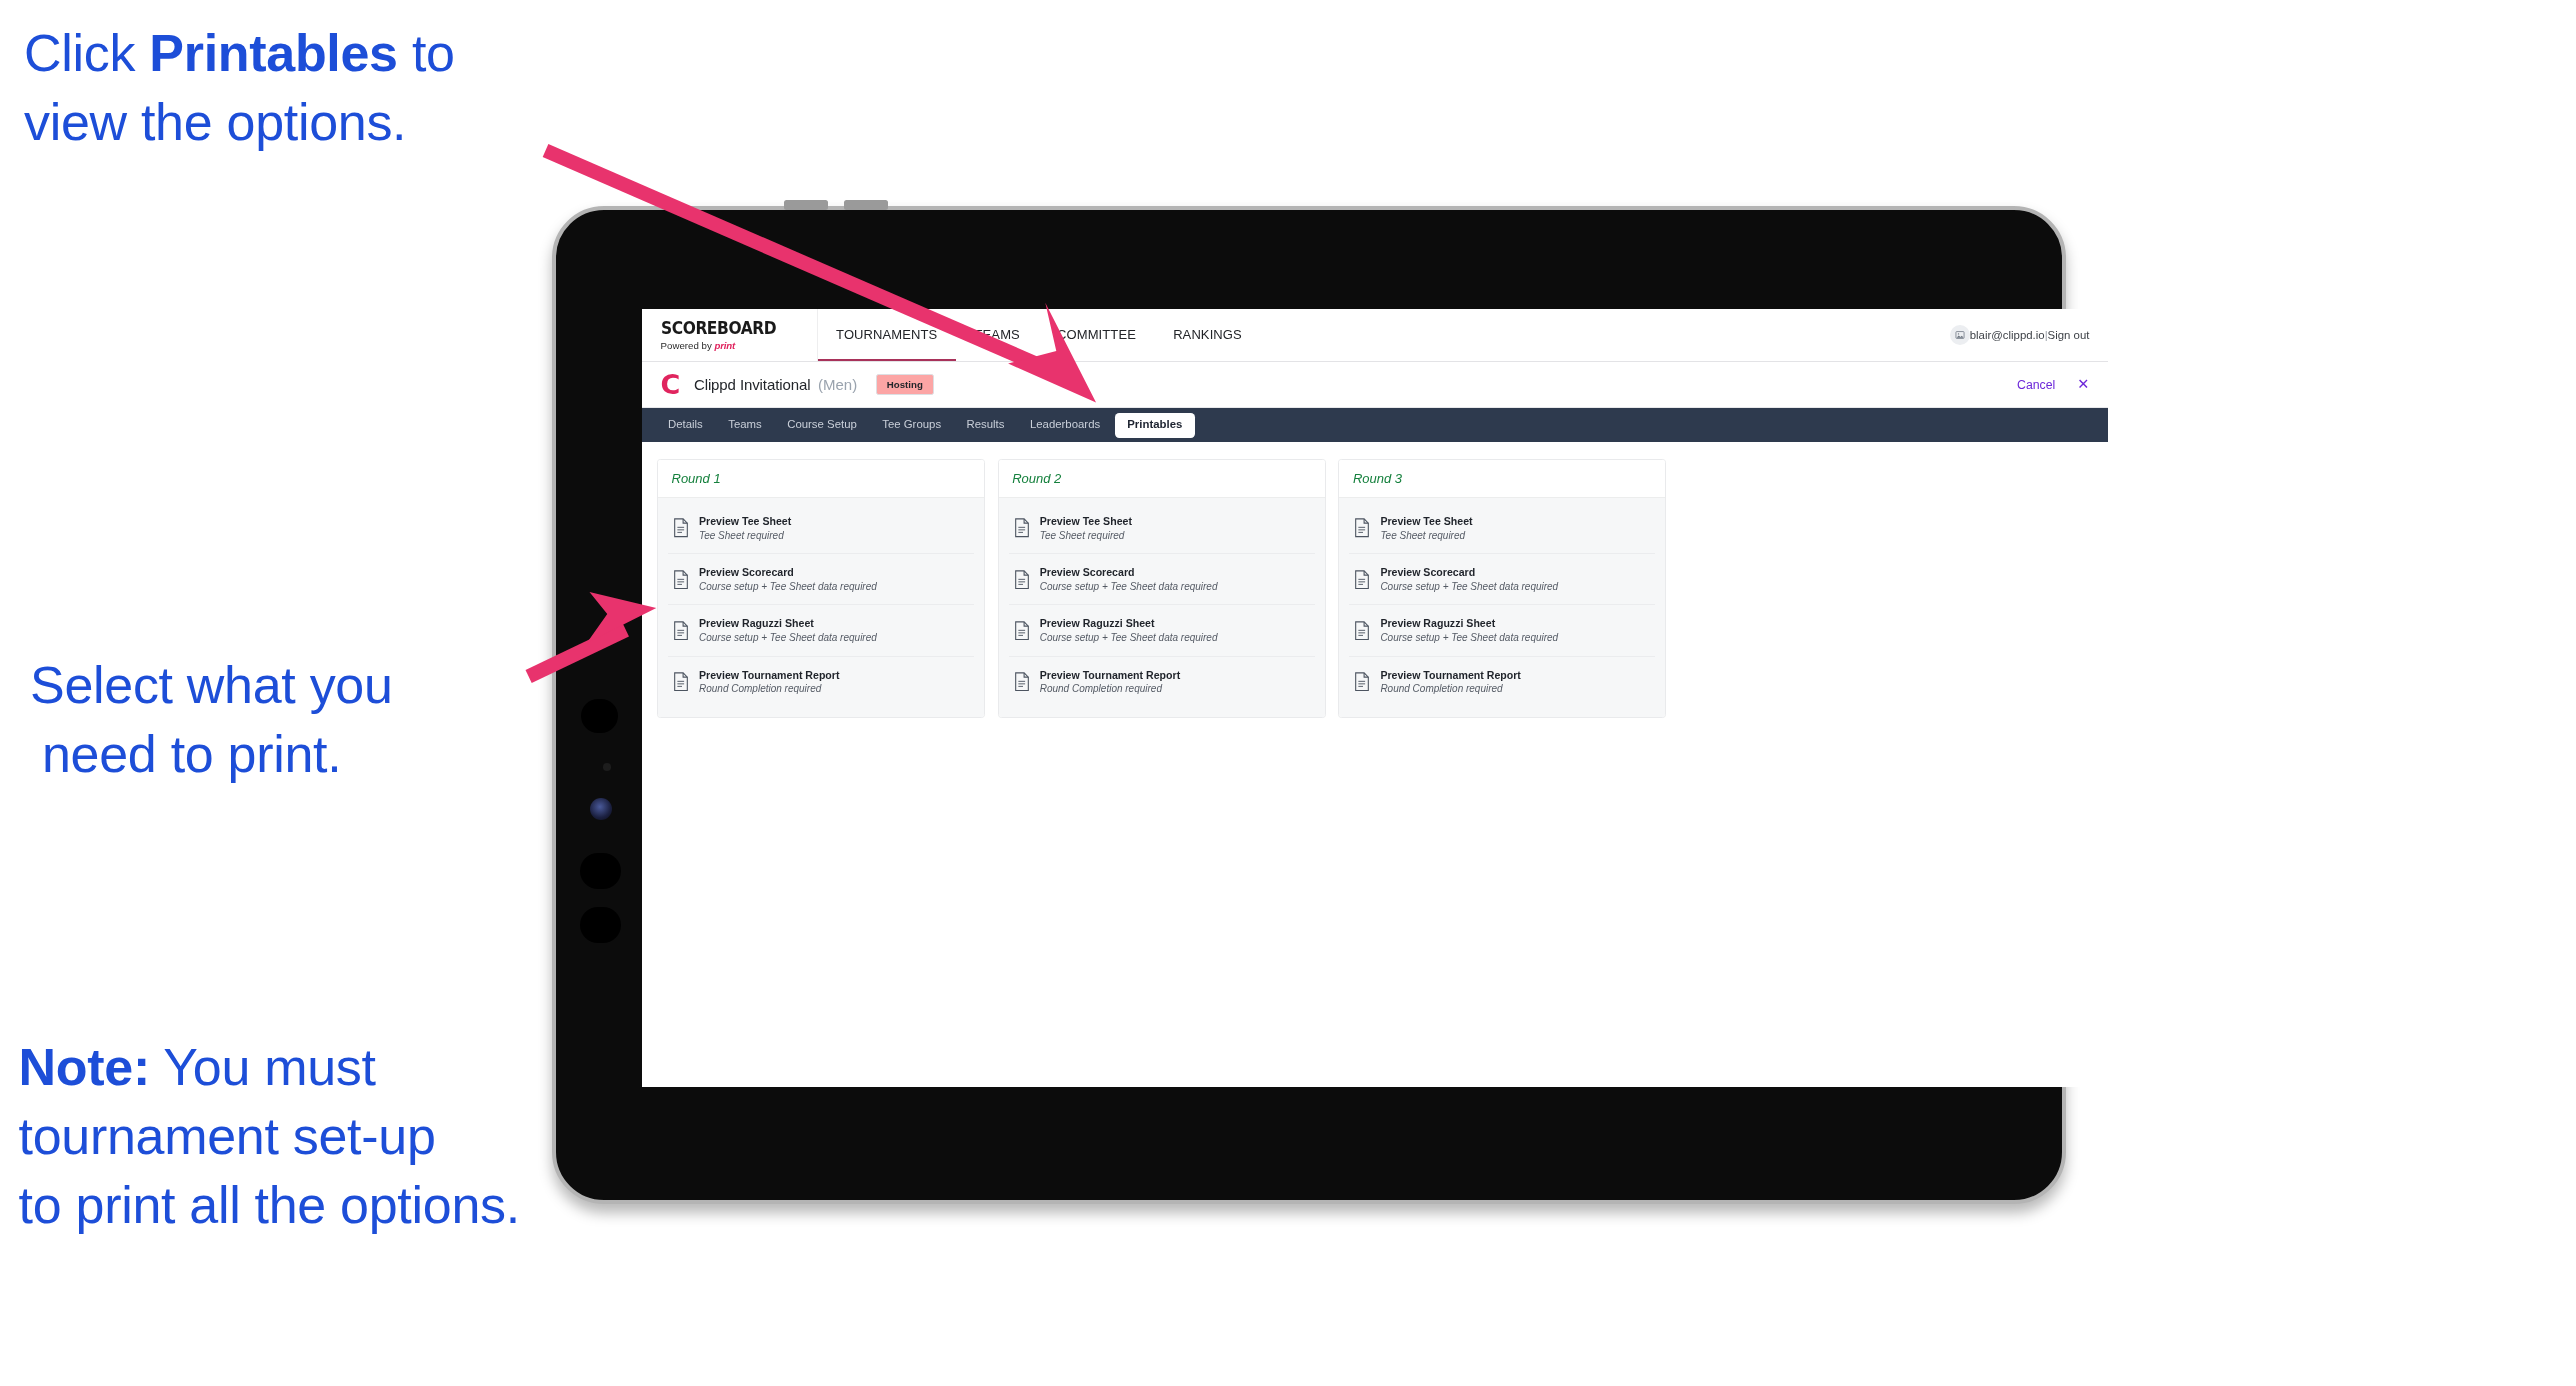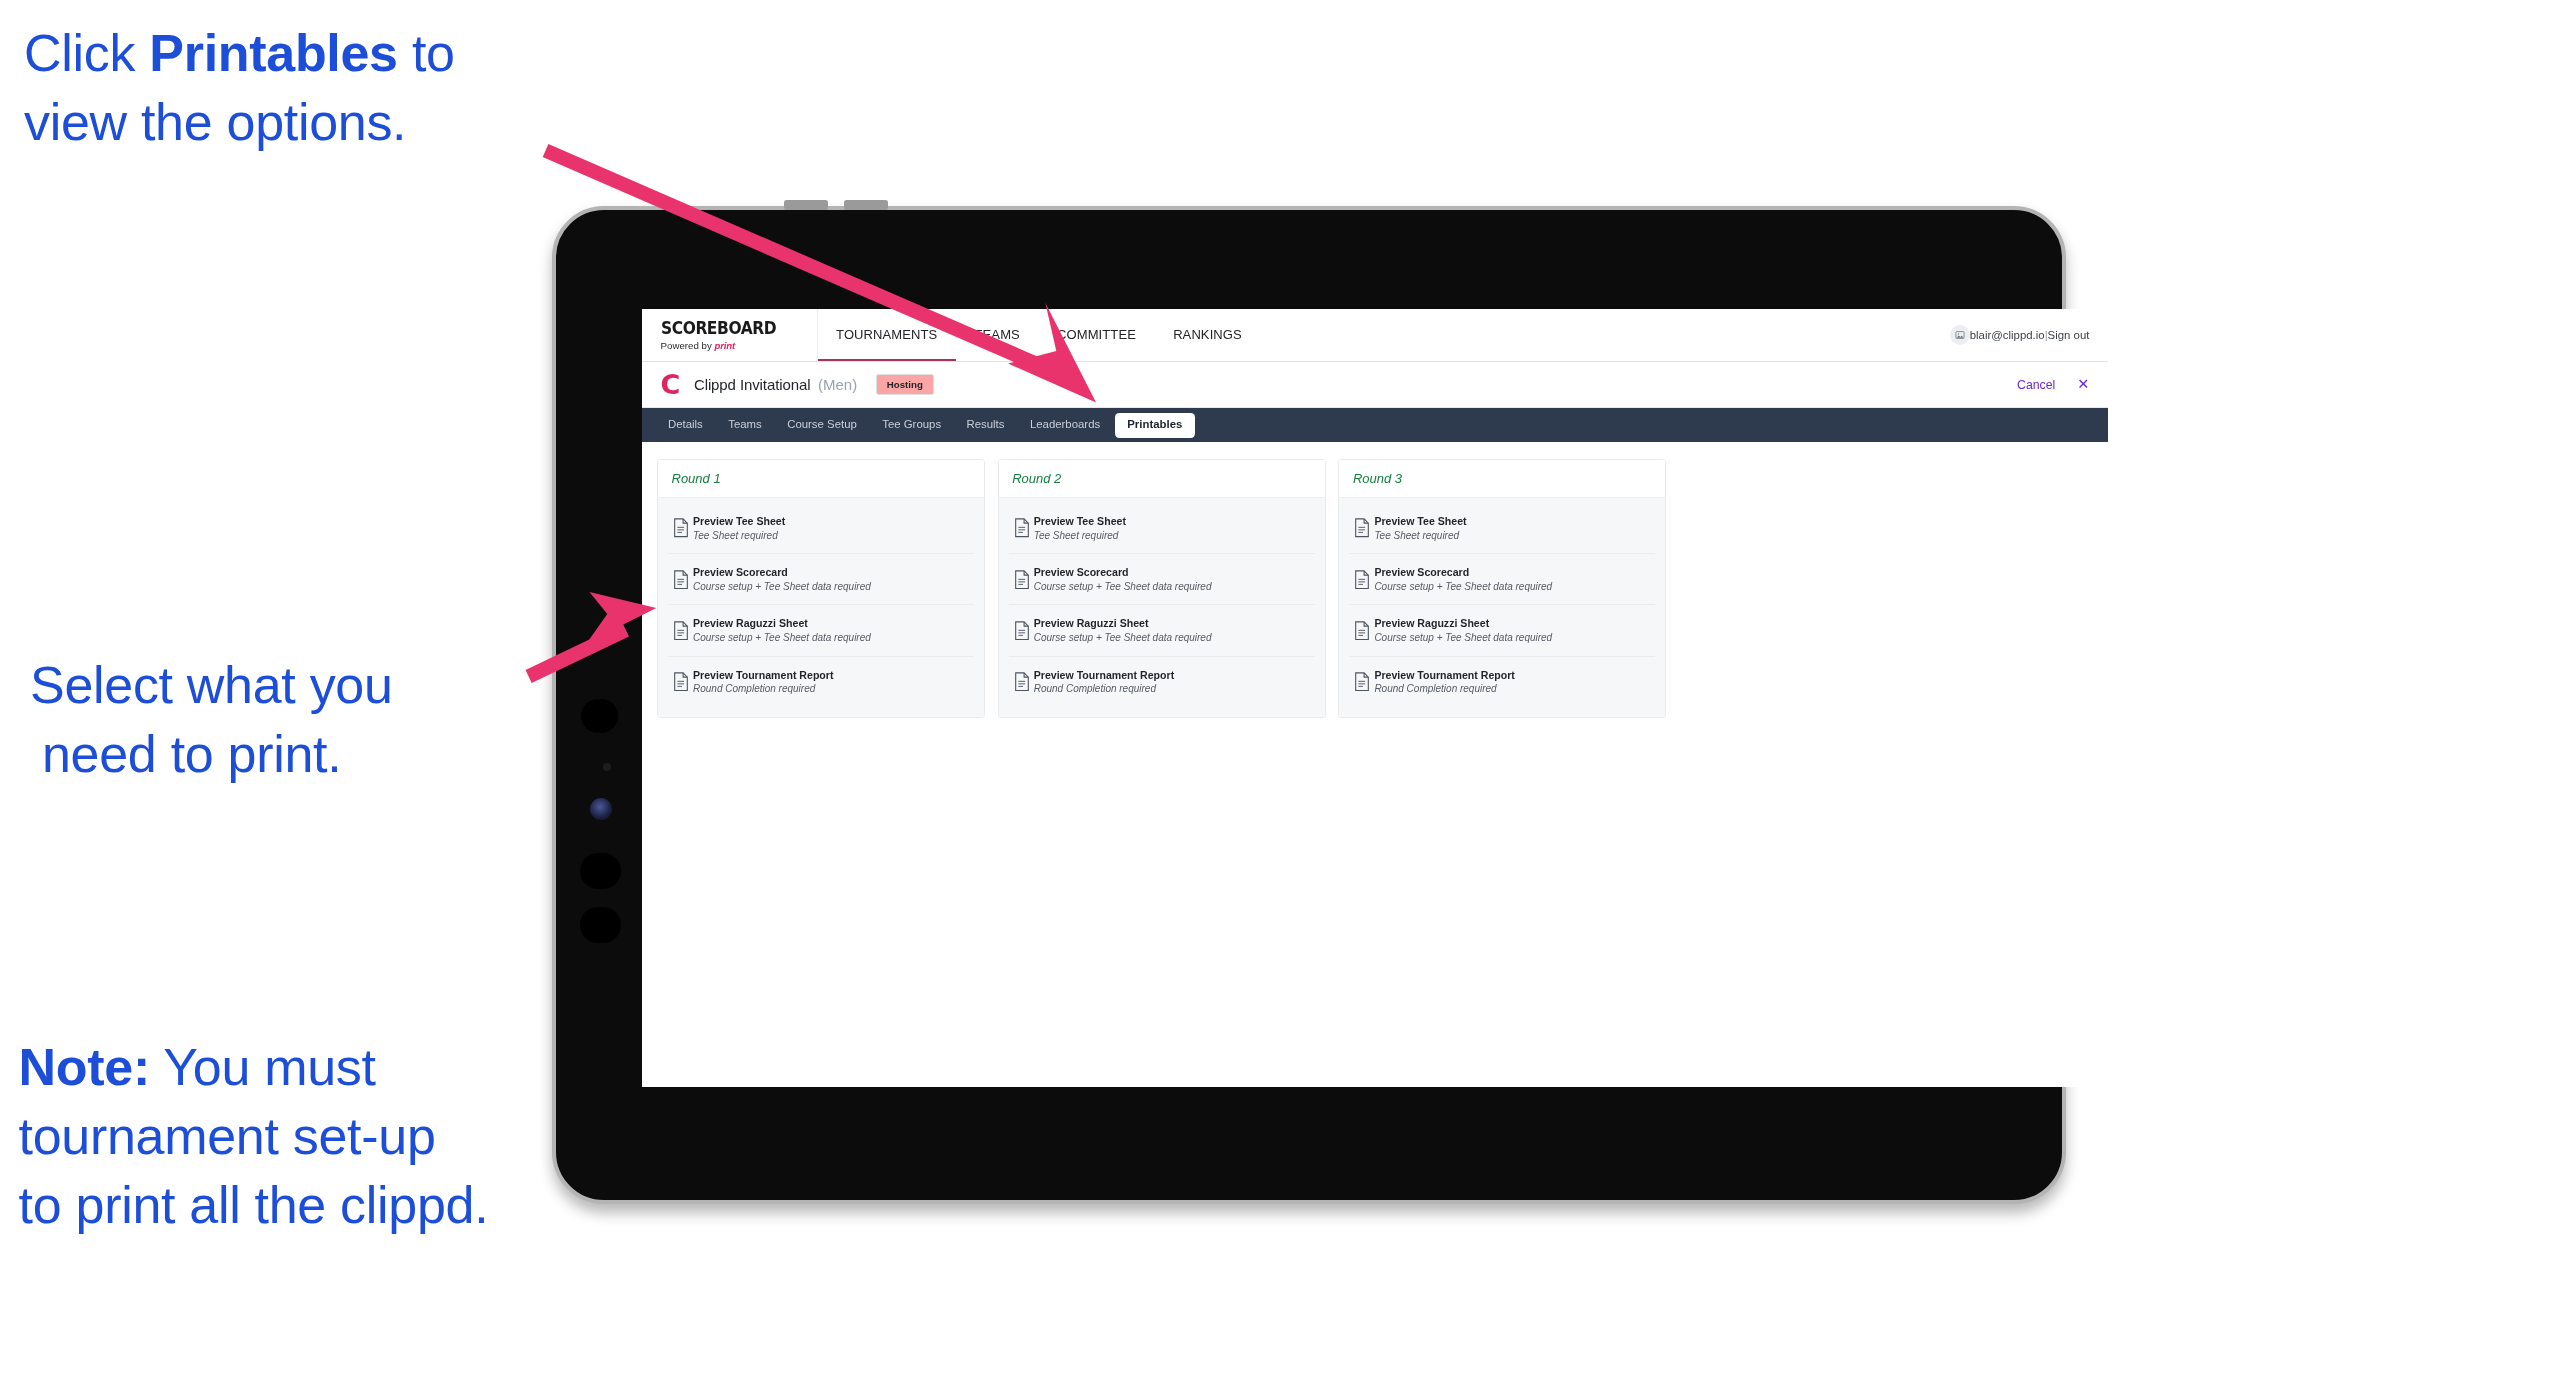--- a/index.html
+++ b/index.html
@@ -149,21 +149,21 @@
   .round-col {
     width: 328px; background: #ffffff;
     border: 0.8px solid #e9eaec; border-radius: 3.4px; overflow: hidden;
   }
   .round-head {
     padding: 11px 13.5px; font-size: 13px; color: #15803d;
     background: #ffffff; border-bottom: 0.8px solid #eceded; font-style: italic;
   }
   .round-body { background: #f6f7f8; padding: 5px 10px 10px 10px; }
   .doc-row {
-    display: flex; align-items: center; gap: 4px;
+    display: flex; align-items: center; gap: 10px;
     padding: 12px 5px; cursor: pointer;
     border-bottom: 0.8px solid #ebecee;
   }
   .doc-row:last-child { border-bottom: none; }
   .doc-icon { flex: 0 0 auto; width: 16px; height: 19.5px; color: #4c5460; }
   .doc-text { display: flex; flex-direction: column; gap: 2.5px; }
   .doc-title { font-size: 10.6px; font-weight: 700; color: #1f232a; line-height: 1.15; }
   .doc-sub { font-size: 10px; font-style: italic; color: #545a64; line-height: 1.15; }
 </style>
 </head>
@@ -179,21 +179,21 @@
   </div>
 
   <div class="callout" id="callout-mid">
     <span class="cl-line">Select what you</span>
     <span class="cl-line">need to print.</span>
   </div>
 
   <div class="callout" id="callout-note">
     <span class="cl-line"><b>Note:</b><span> You must</span></span>
     <span class="cl-line">tournament set-up</span>
-    <span class="cl-line">to print all the clippd.</span>
+    <span class="cl-line">to print all the options.</span>
   </div>
 
   <div id="tablet">
     <div class="side-btn" id="btn-top-1"></div>
     <div class="side-btn" id="btn-top-2"></div>
     <div class="side-btn" id="btn-left-1"></div>
     <div class="side-btn" id="dot-left"></div>
     <div class="side-btn" id="btn-left-2"></div>
     <div class="side-btn" id="btn-left-3"></div>
     <div class="side-btn" id="btn-left-4"></div>

